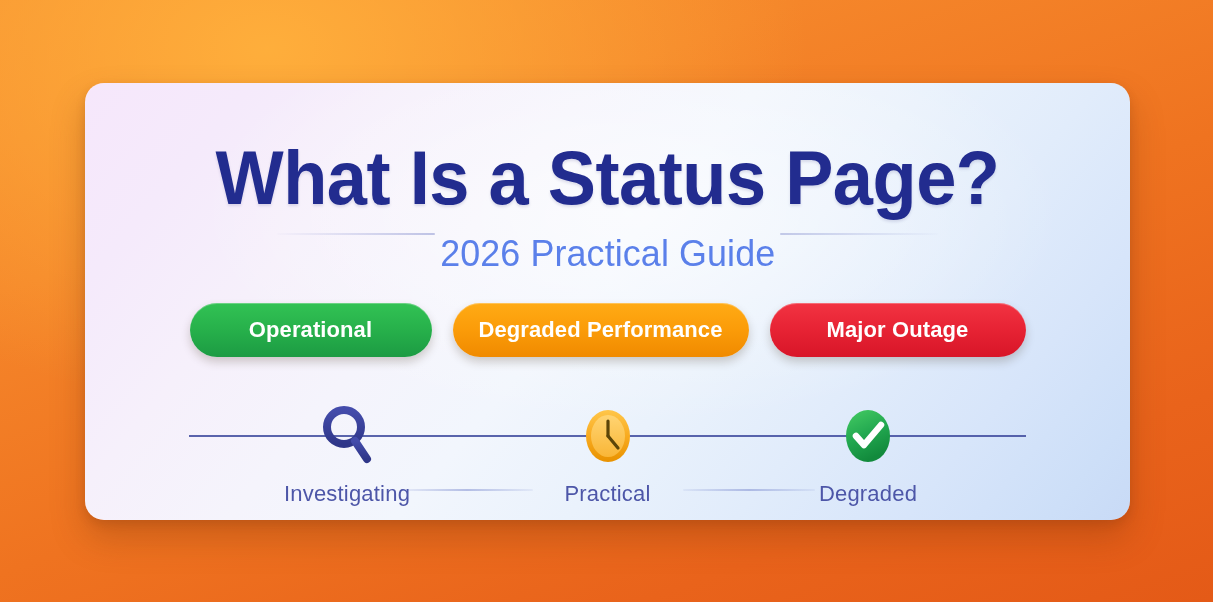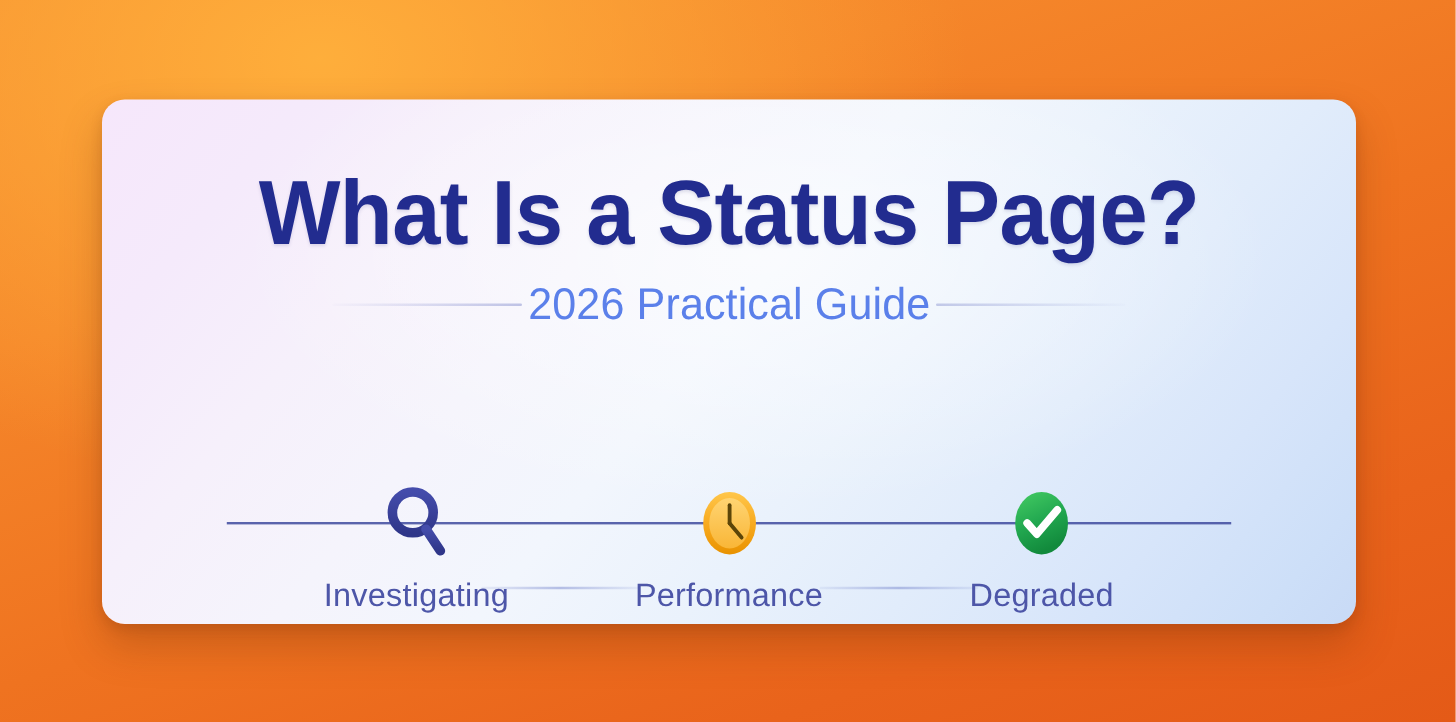--- a/index.html
+++ b/index.html
@@ -64,21 +64,21 @@
     text-shadow: 0 2px 3px rgba(40,40,110,0.14);
     transform: scaleX(0.95);
   }
 
   
   .subtitle-row {
     position: absolute;
     left: 0; right: 0;
     top: 150px;
     display: flex;
-    align-items: center;
+    align-items: flex-start;
     justify-content: center;
   }
   .sub-rule {
     height: 2px;
     width: 158px;
     border-radius: 2px;
   }
   .sub-rule.left {
     background: linear-gradient(to right, rgba(120,130,200,0.02), rgba(120,130,200,0.45));
   }
@@ -164,21 +164,21 @@
   }
   .tl-icon-pad {
     background: transparent;
     display: flex;
     align-items: center;
     justify-content: center;
     width: 76px;
     height: 68px;
   }
   .tl-label {
-    font-size: 27px;
+    font-size: 22px;
     color: #4d56a8;
     font-weight: 400;
     letter-spacing: 0.2px;
     white-space: nowrap;
     margin-top: -3px;
     position: relative;
     z-index: 3;
     padding: 0 10px;
   }
   .tl-lower-rules {
@@ -206,20 +206,25 @@
   <div class="card-sheen"></div>
 
   <div class="title">What Is a Status Page?</div>
 
   <div class="subtitle-row">
     <div class="sub-rule left"></div>
     <div class="subtitle">2026 Practical Guide</div>
     <div class="sub-rule right"></div>
   </div>
 
+  <div class="badges">
+    <div class="badge badge-op">Operational</div>
+    <div class="badge badge-deg">Degraded Performance</div>
+    <div class="badge badge-out">Major Outage</div>
+  </div>
 
   <div class="timeline">
     <div class="tl-track"></div>
 
     <div class="tl-nodes">
 
       <div class="tl-step">
         <div class="tl-icon-wrap">
           <div class="tl-icon-pad">
             <svg width="60" height="66" viewBox="0 0 60 66" aria-hidden="true">
@@ -252,21 +257,21 @@
                   <stop offset="100%" stop-color="#f9b637"></stop>
                 </linearGradient>
               </defs>
               <ellipse cx="28" cy="30" rx="22" ry="26" fill="url(#clkRing)"></ellipse>
               <ellipse cx="28" cy="30" rx="17" ry="21" fill="url(#clkFace)"></ellipse>
               <line x1="28" y1="30" x2="28" y2="15" stroke="#5c4508" stroke-width="3.2" stroke-linecap="round"></line>
               <line x1="28" y1="30" x2="38" y2="42" stroke="#5c4508" stroke-width="3.2" stroke-linecap="round"></line>
             </svg>
           </div>
         </div>
-        <div class="tl-label">Performance</div>
+        <div class="tl-label">Practical</div>
       </div>
 
       <div class="tl-step">
         <div class="tl-icon-wrap">
           <div class="tl-icon-pad">
             <svg width="56" height="60" viewBox="0 0 56 60" aria-hidden="true">
               <defs>
                 <linearGradient id="chkGrad" x1="0" y1="0" x2="0.4" y2="1">
                   <stop offset="0%" stop-color="#45cc63"></stop>
                   <stop offset="55%" stop-color="#22a850"></stop>

